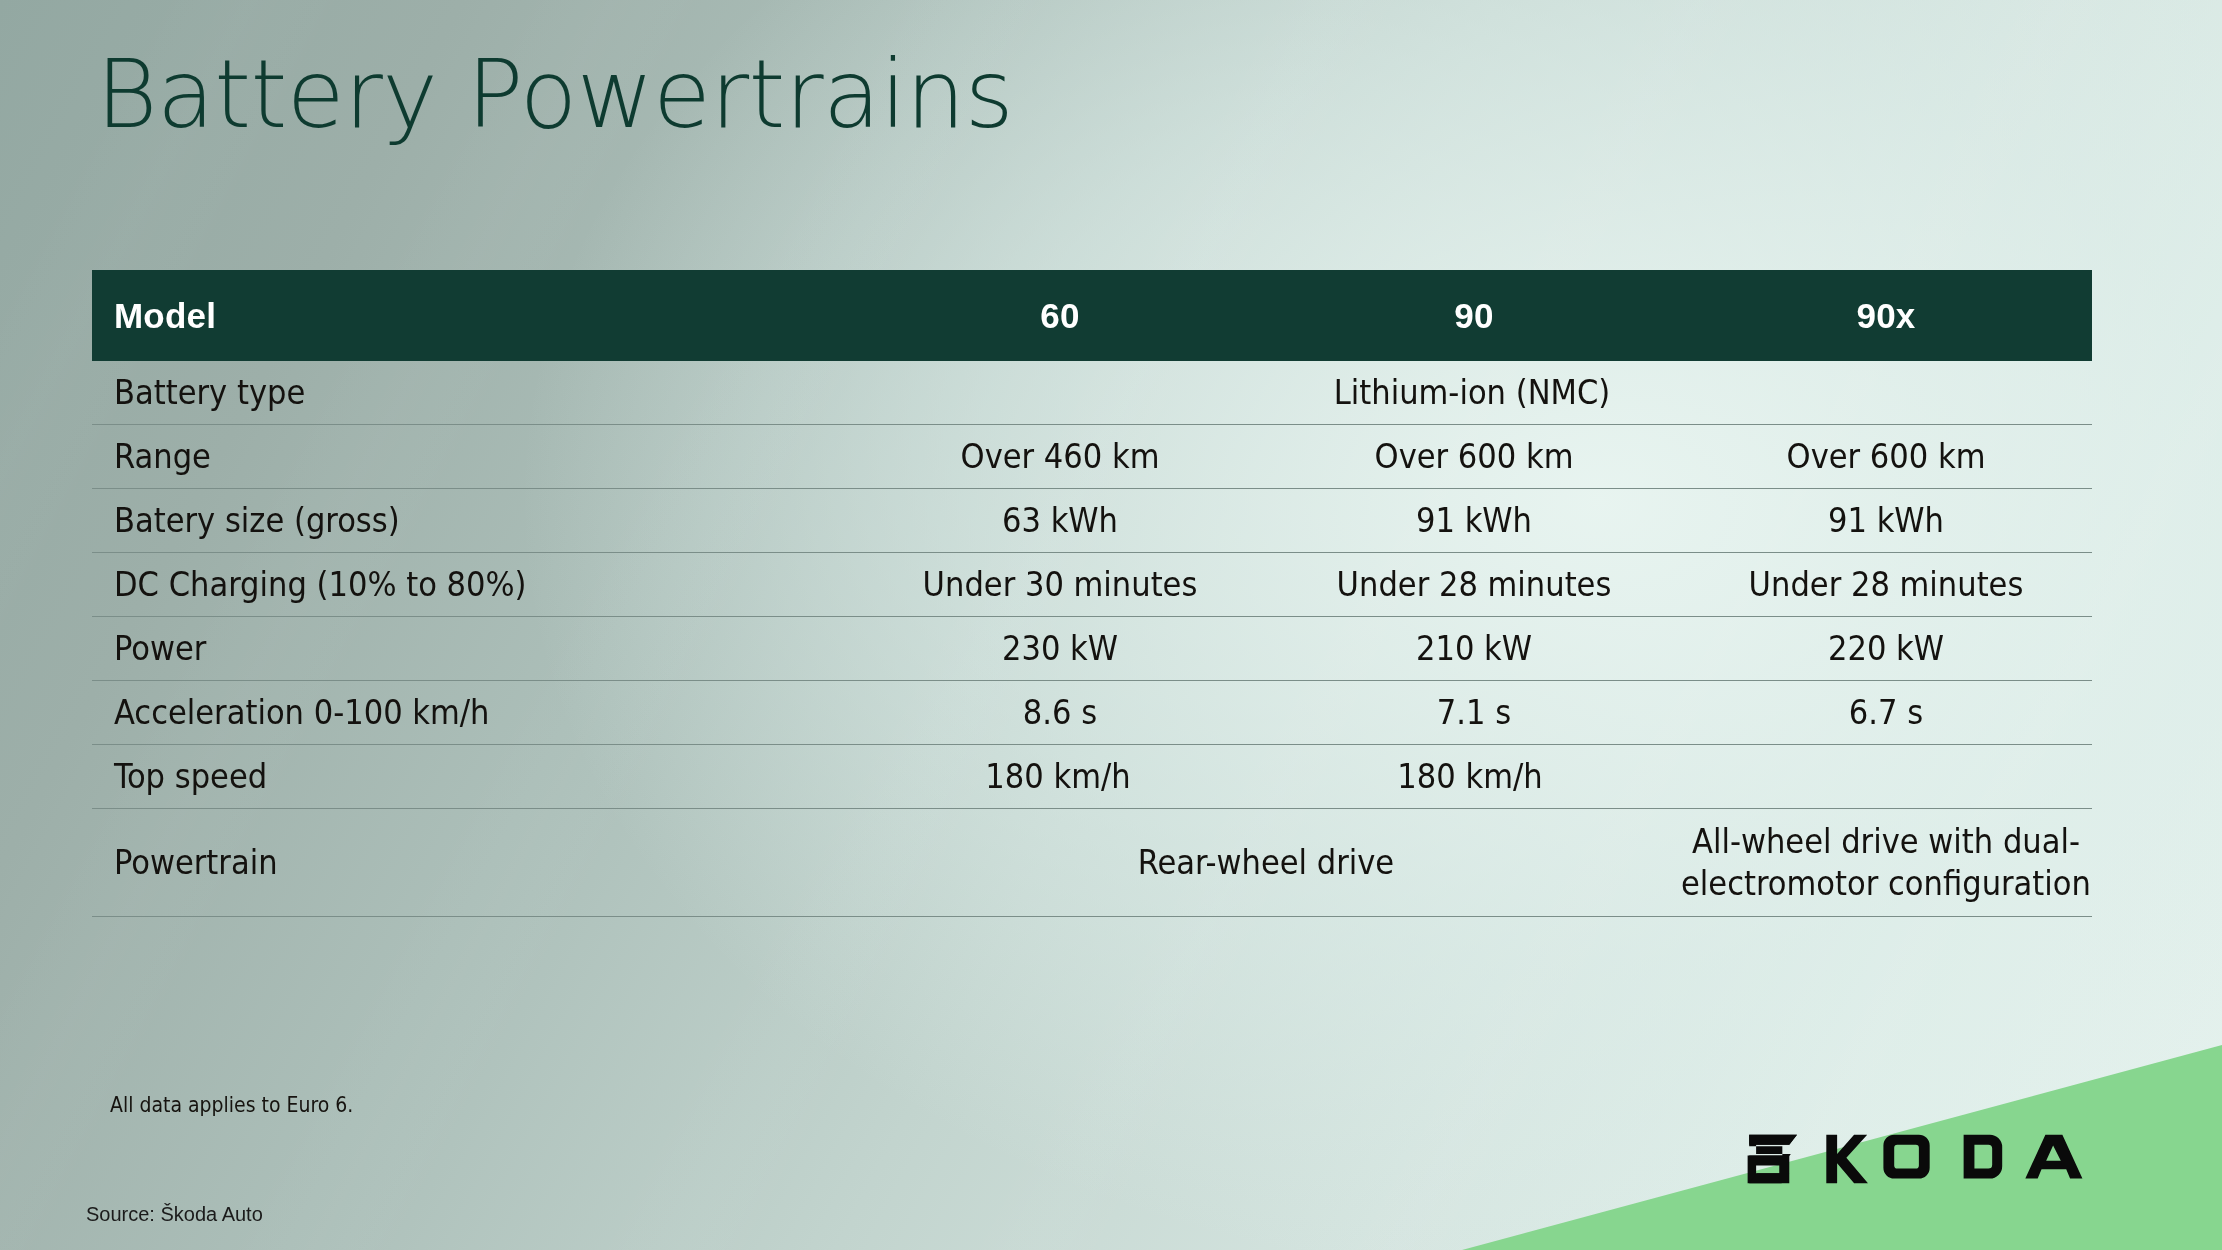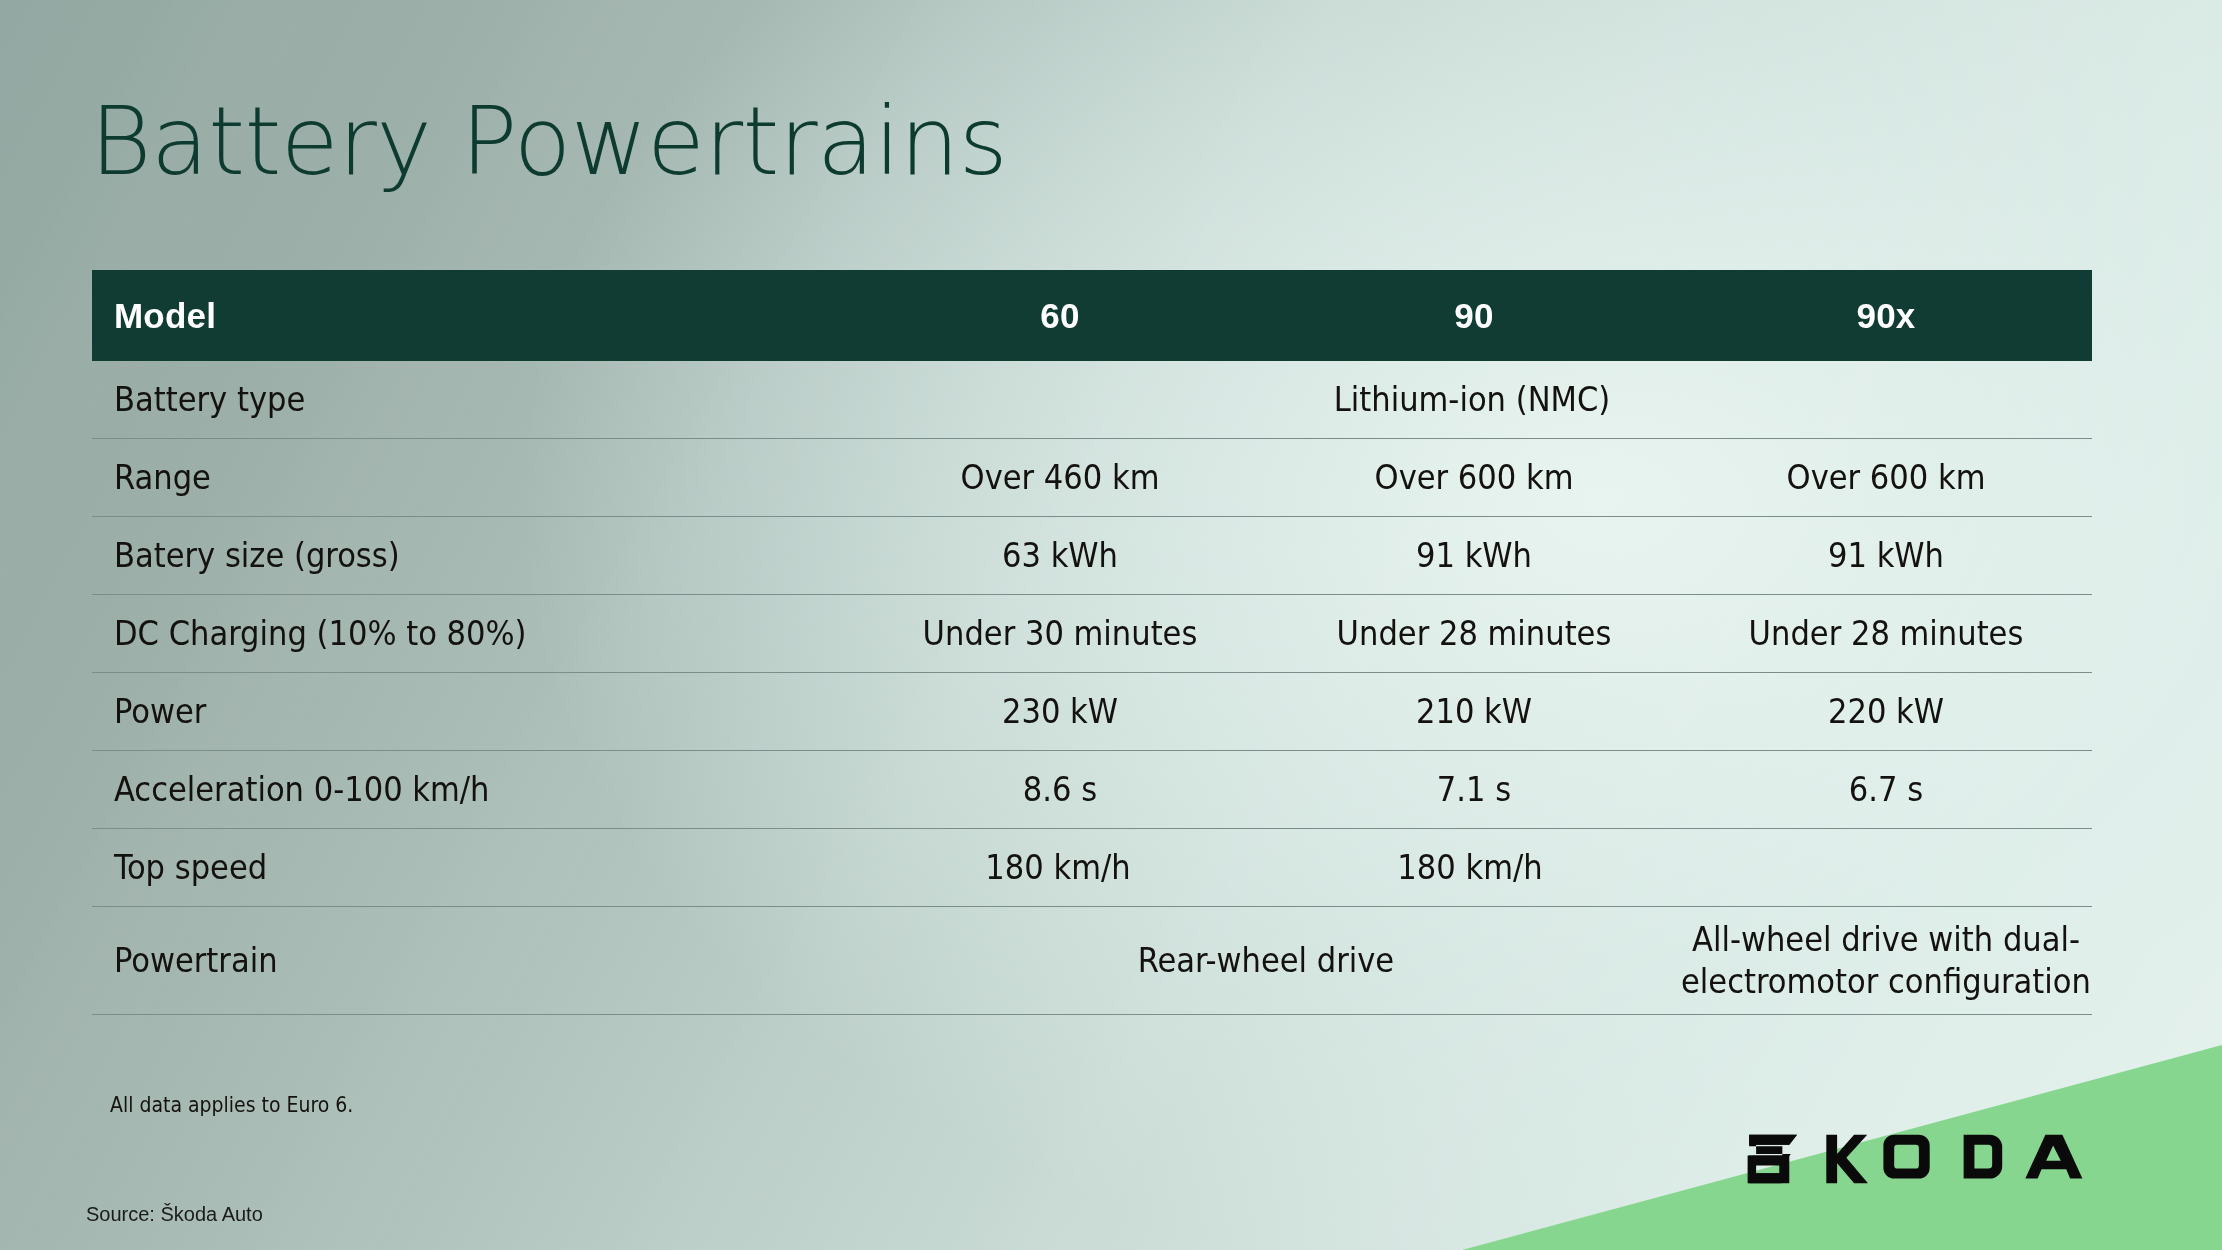--- a/index.html
+++ b/index.html
@@ -60,30 +60,29 @@
     display: flex;
     align-items: center;
     gap: 24px;
     height: 60px;
   }
   #skoda-logo svg { display: block; height: 54px; }
 
   
   #page-title {
     position: absolute;
-    left: 90px;
+    left: 96px;
     top: 40px;
     font-size: 94px;
     line-height: 1.18;
     font-weight: 300;
     letter-spacing: -0.5px;
     color: #0e3b30;
     font-family: "DejaVu Sans", sans-serif;
     font-stretch: condensed;
-    margin-top: 47px;
   }
 
   
   #spec-table {
     position: absolute;
     left: 92px;
     top: 270px;
     width: 2000px;
   }
 
@@ -113,21 +112,21 @@
   .header-row .c-90x {
     color: #ffffff;
     font-weight: 700;
     font-size: 35px;
     font-family: "Liberation Sans", sans-serif;
     letter-spacing: 0.2px;
   }
   .header-row .c-label { padding-left: 22px; justify-content: flex-start; }
 
   
-  .body-row { height: 78px; }
+  .body-row { height: 64px; }
   .body-row.tall { height: 108px; }
 
   .body-row .c-label,
   .body-row .c-60,
   .body-row .c-90,
   .body-row .c-90x,
   .body-row .c-span3,
   .body-row .c-span2 {
     color: #14120f;
     font-size: 34px;

